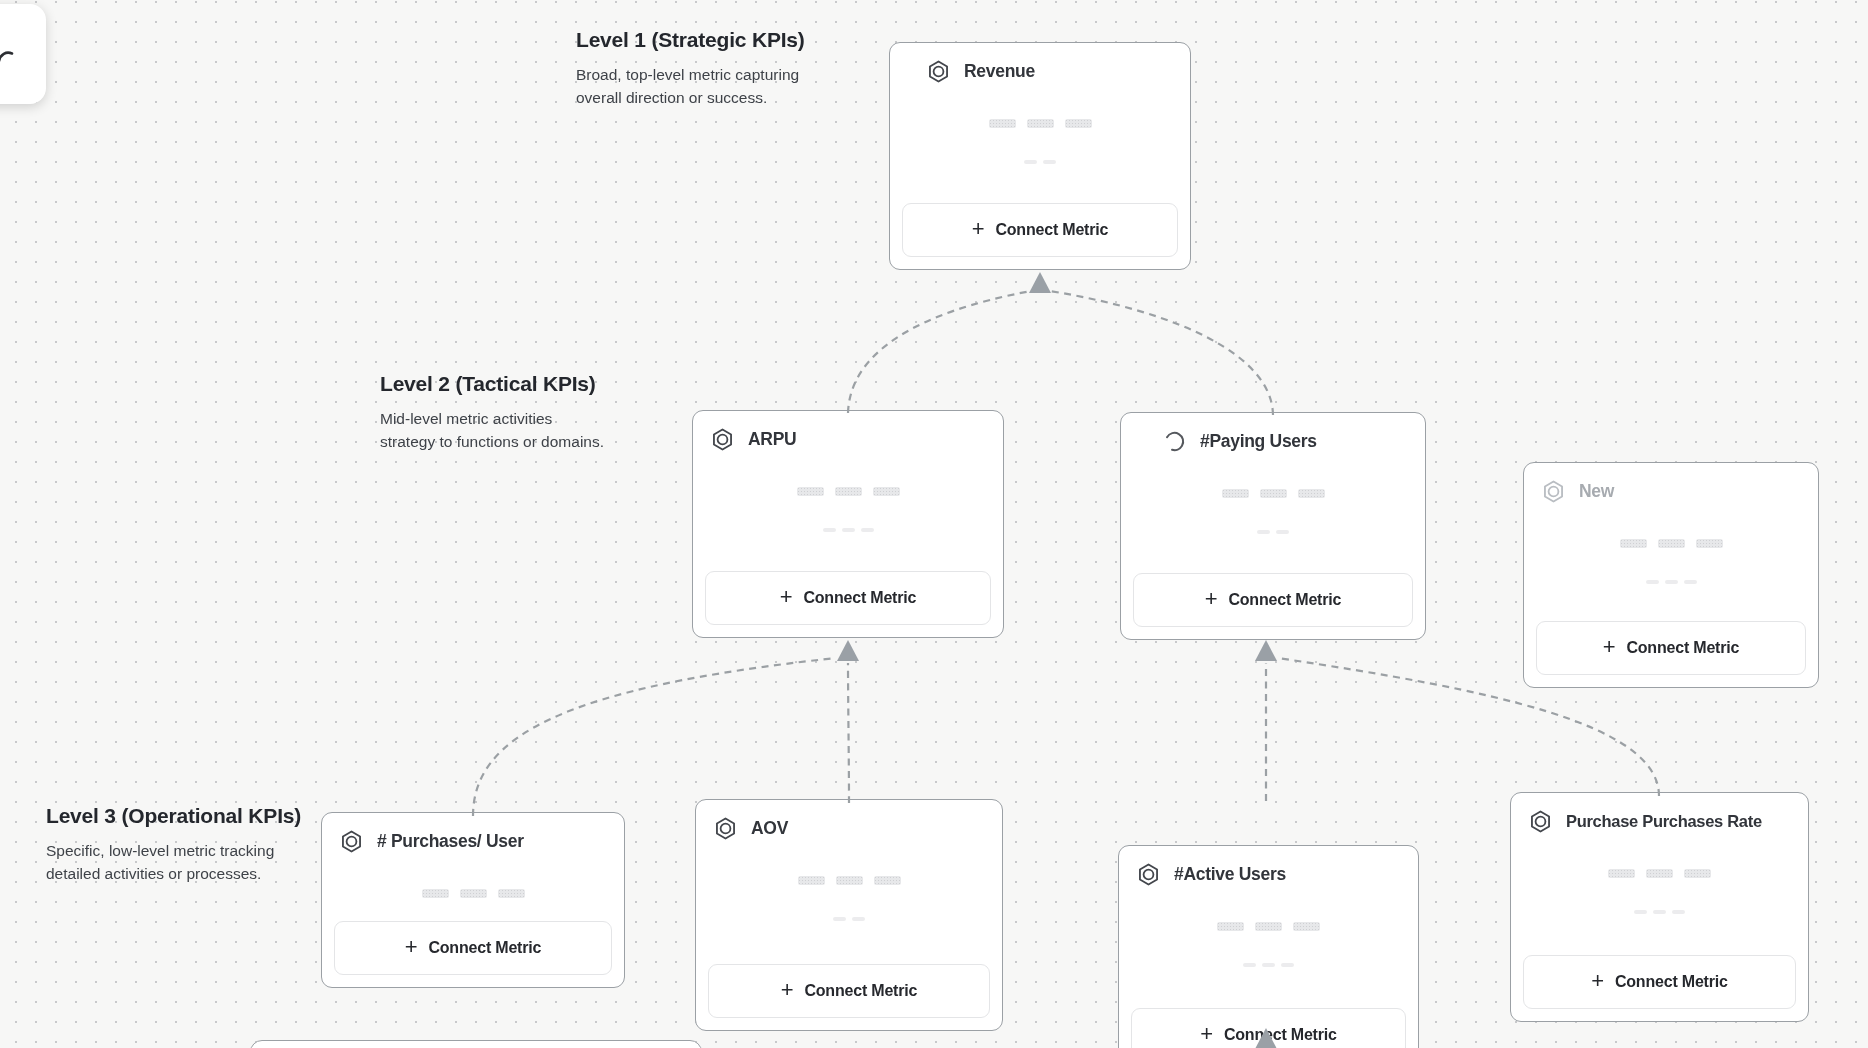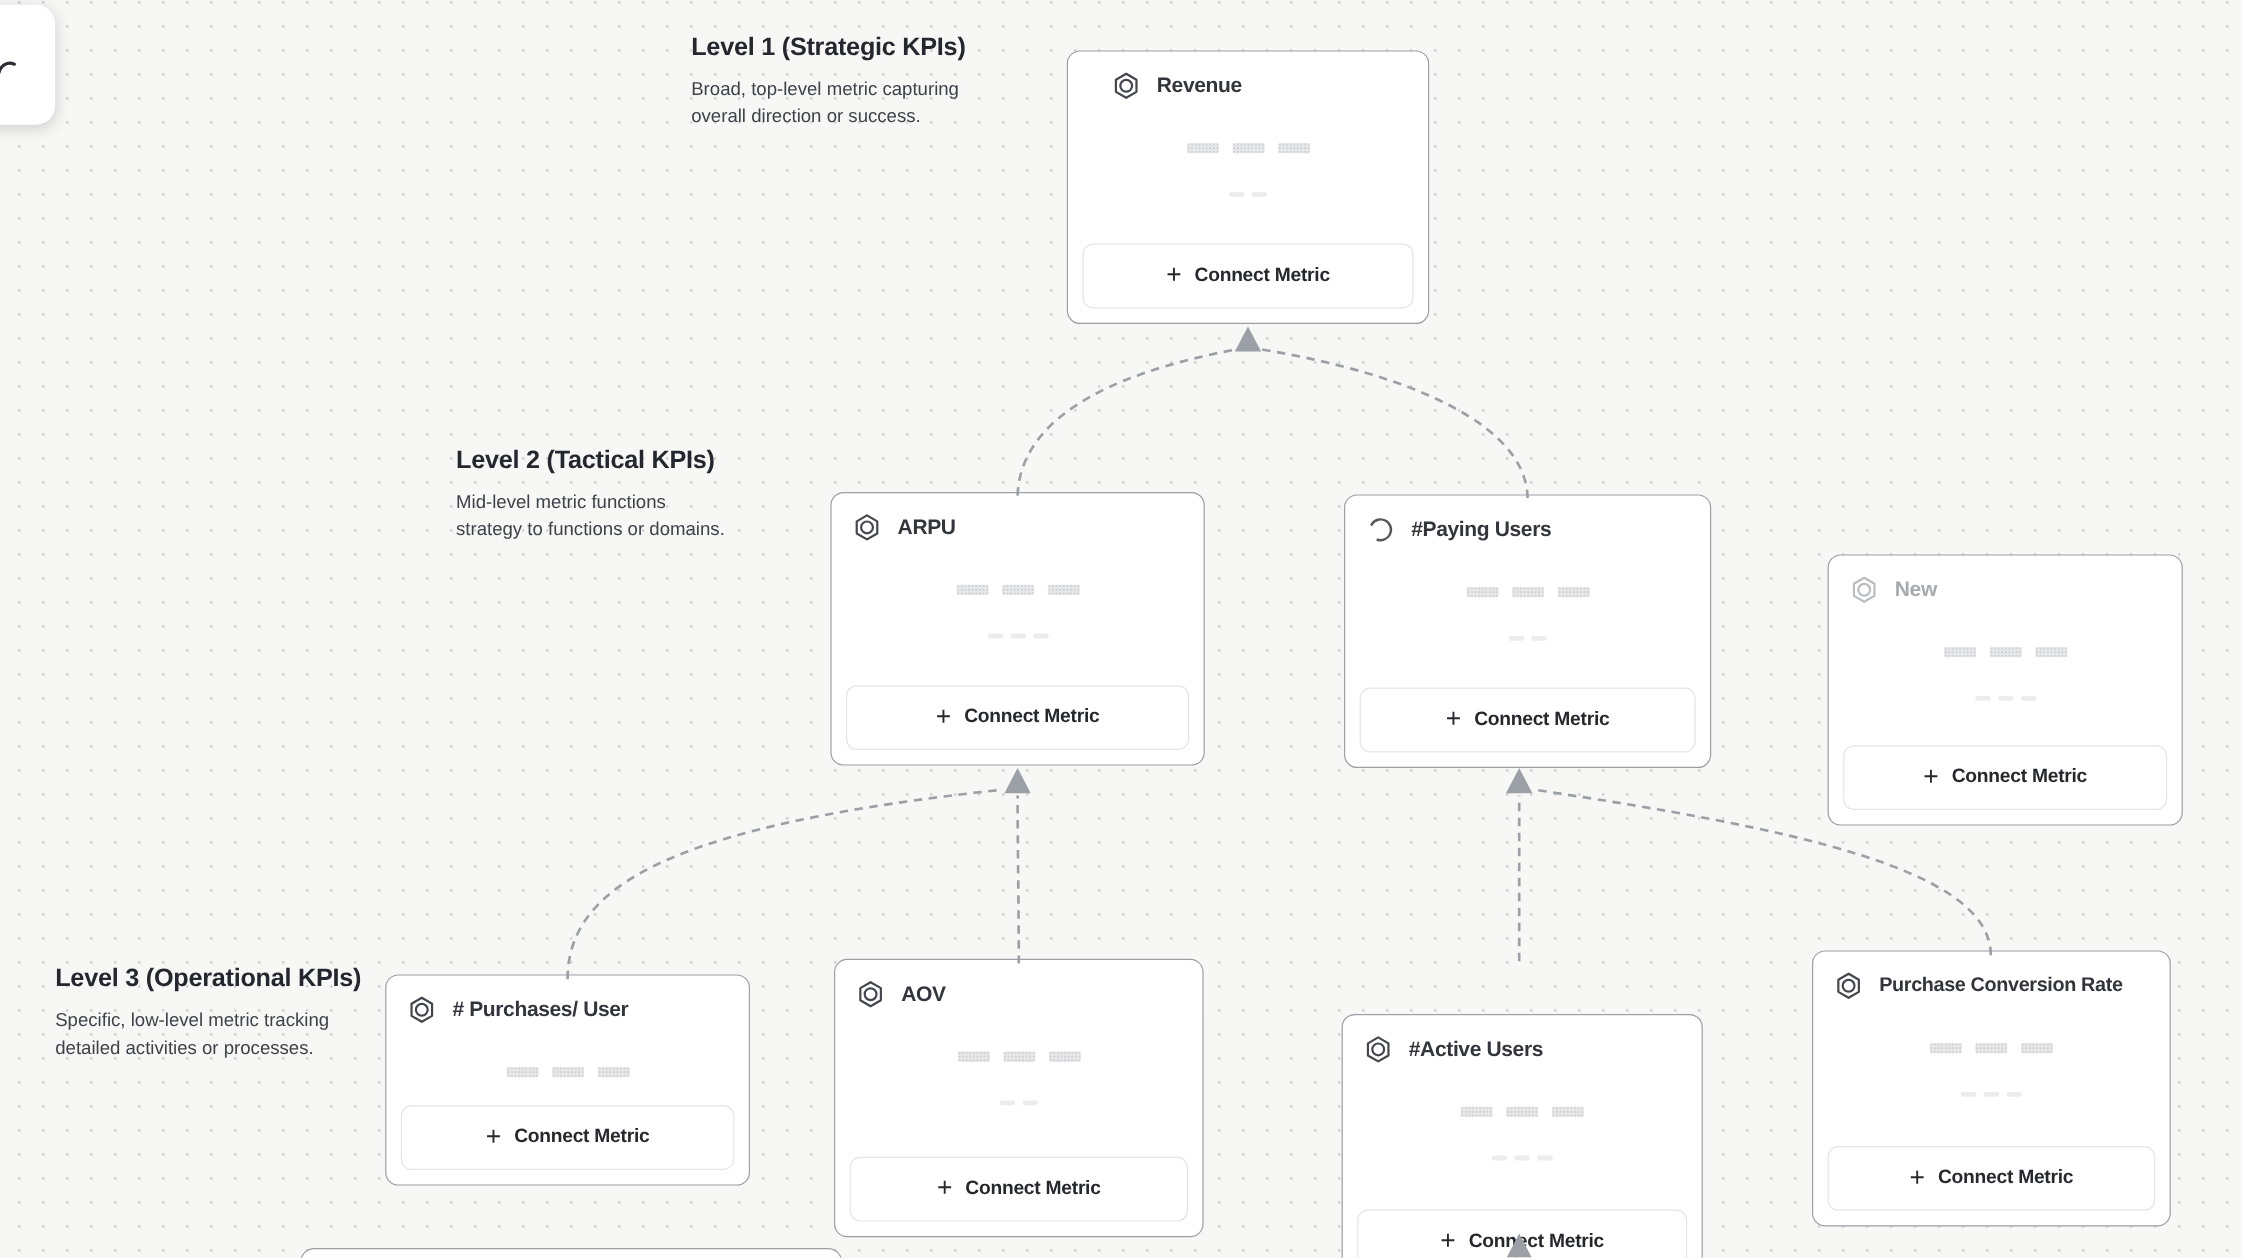--- a/index.html
+++ b/index.html
@@ -26,21 +26,21 @@
   
   .card{
     position:absolute;z-index:2;
     background:#fff;
     border:1.4px solid #9ba0a5;
     border-radius:11px;
     box-sizing:border-box;
   }
   #card-revenue  {left:889px; top:42px;  width:302px;height:228px;padding-left:19px;}
   #card-arpu     {left:692px; top:410px; width:312px;height:228px;}
-  #card-paying   {left:1120px;top:412px; width:306px;height:228px;}
+  #card-paying   {left:1120px;top:412px; width:306px;height:228px;padding-left:24px;}
   #card-new      {left:1523px;top:415px; width:296px;height:226px;margin-top:47px;}
   #card-purchases{left:321px; top:812px; width:304px;height:176px;}
   #card-aov      {left:695px; top:799px; width:308px;height:232px;}
   #card-active   {left:1118px;top:797px; width:301px;height:230px;margin-top:48px;}
   #card-pcr      {left:1510px;top:792px; width:299px;height:230px;}
   #card-partial  {left:250px; top:1040px;width:452px;height:40px;border-radius:12px;}
 
   .card-head{display:flex;align-items:center;gap:13px;padding:16px 16px 0 17px;}
   .card-head .icon{flex:0 0 auto;width:25px;height:25px;color:#43464c;}
   .card-title{font-size:17.5px;font-weight:700;color:#32353b;letter-spacing:-0.3px;white-space:nowrap;}
@@ -91,21 +91,21 @@
   <div class="level-title">Level 1 (Strategic KPIs)</div>
   <div class="level-desc">
     <span style="display:block">Broad, top-level metric capturing</span>
     <span style="display:block">overall direction or success.</span>
   </div>
 </div>
 
 <div class="level" id="level-2">
   <div class="level-title">Level 2 (Tactical KPIs)</div>
   <div class="level-desc">
-    <span style="display:block">Mid-level metric functions</span>
+    <span style="display:block">Mid-level metric activities</span>
     <span style="display:block">strategy to functions or domains.</span>
   </div>
 </div>
 
 <div class="level" id="level-3">
   <div class="level-title">Level 3 (Operational KPIs)</div>
   <div class="level-desc">
     <span style="display:block">Specific, low-level metric tracking</span>
     <span style="display:block">detailed activities or processes.</span>
   </div>
@@ -290,21 +290,21 @@
 </div>
 
 <div class="card" id="card-pcr">
   <div class="card-head">
     <span class="icon">
       <svg viewBox="0 0 26 26" width="25" height="25">
           <path d="M13 2.6 21.9 7.75 21.9 18.25 13 23.4 4.1 18.25 4.1 7.75 Z" fill="none" stroke="currentColor" stroke-width="1.9" stroke-linejoin="round"></path>
           <circle cx="13" cy="13" r="5.1" fill="none" stroke="currentColor" stroke-width="1.9"></circle>
         </svg>
     </span>
-    <span class="card-title" style="font-size:16.5px">Purchase Conversion Rate</span>
+    <span class="card-title" style="font-size:16.5px">Purchase Purchases Rate</span>
   </div>
   <div class="sk-row sk-row1">
       <span class="sk-dash"></span>
       <span class="sk-dash"></span>
       <span class="sk-dash"></span>
     </div>
   <div class="sk-row sk-row2">
       <span class="sk-mini"></span>
       <span class="sk-mini"></span>
       <span class="sk-mini"></span>

